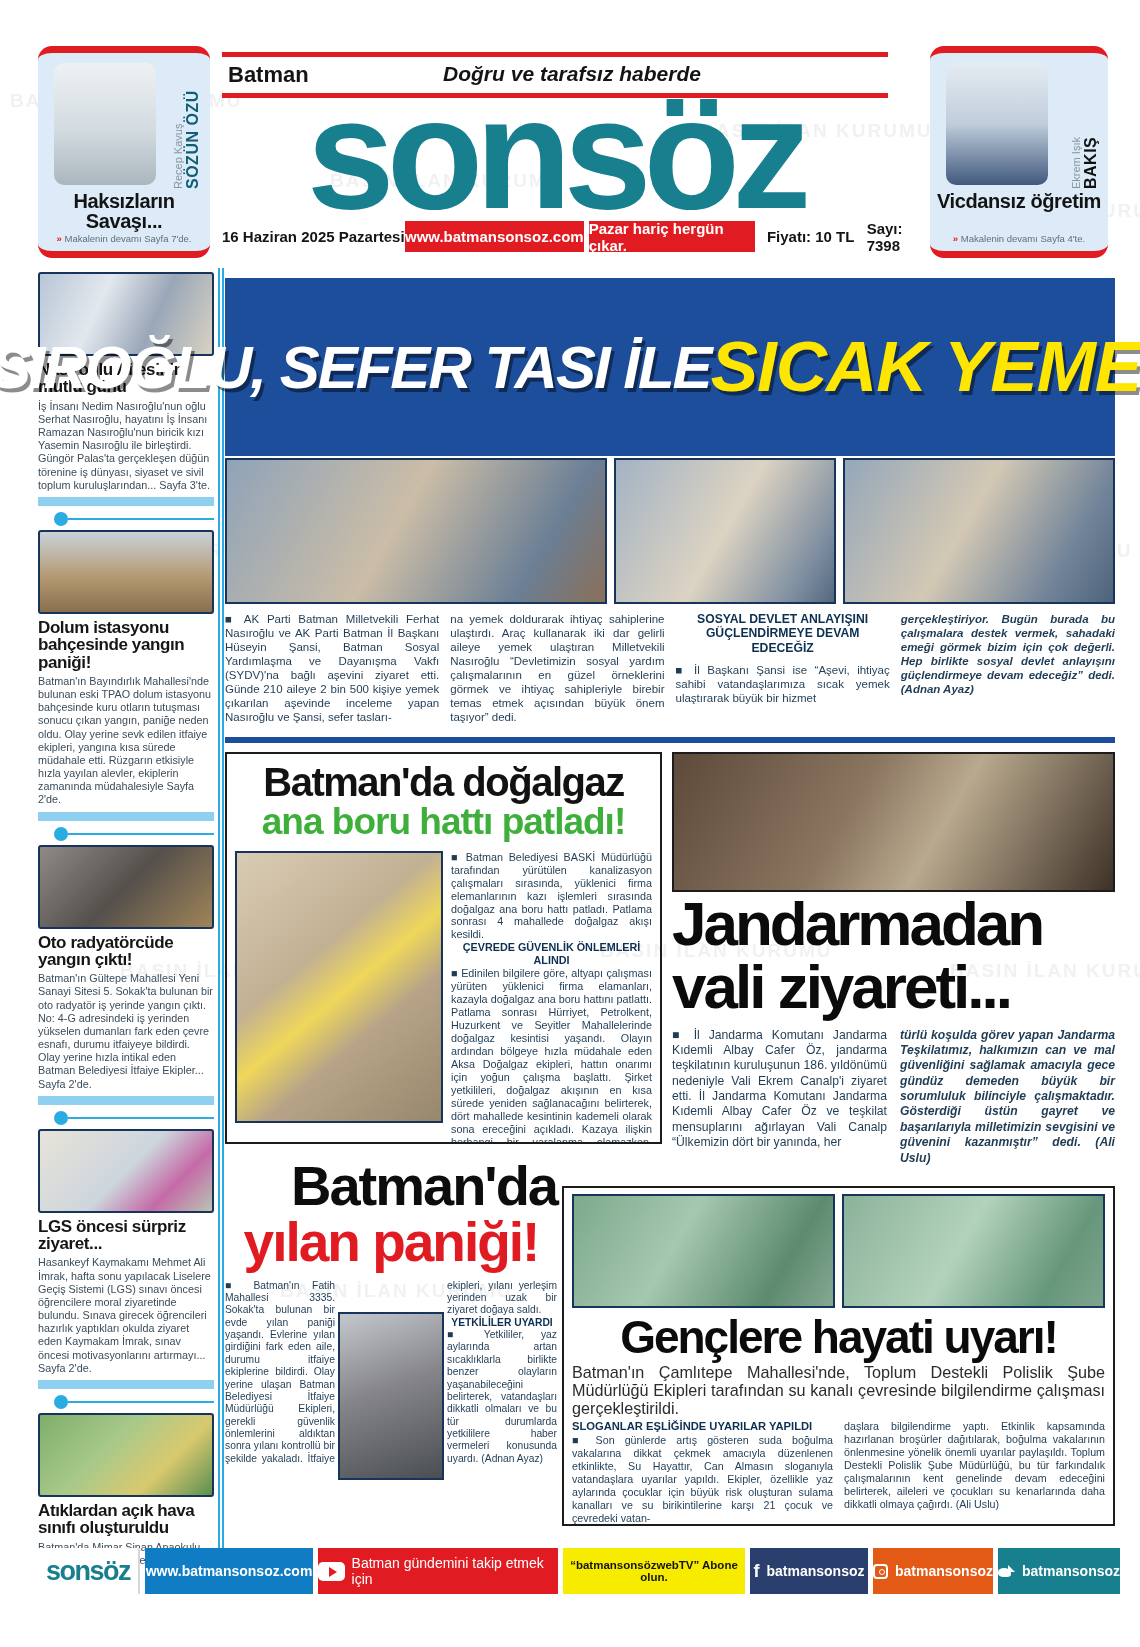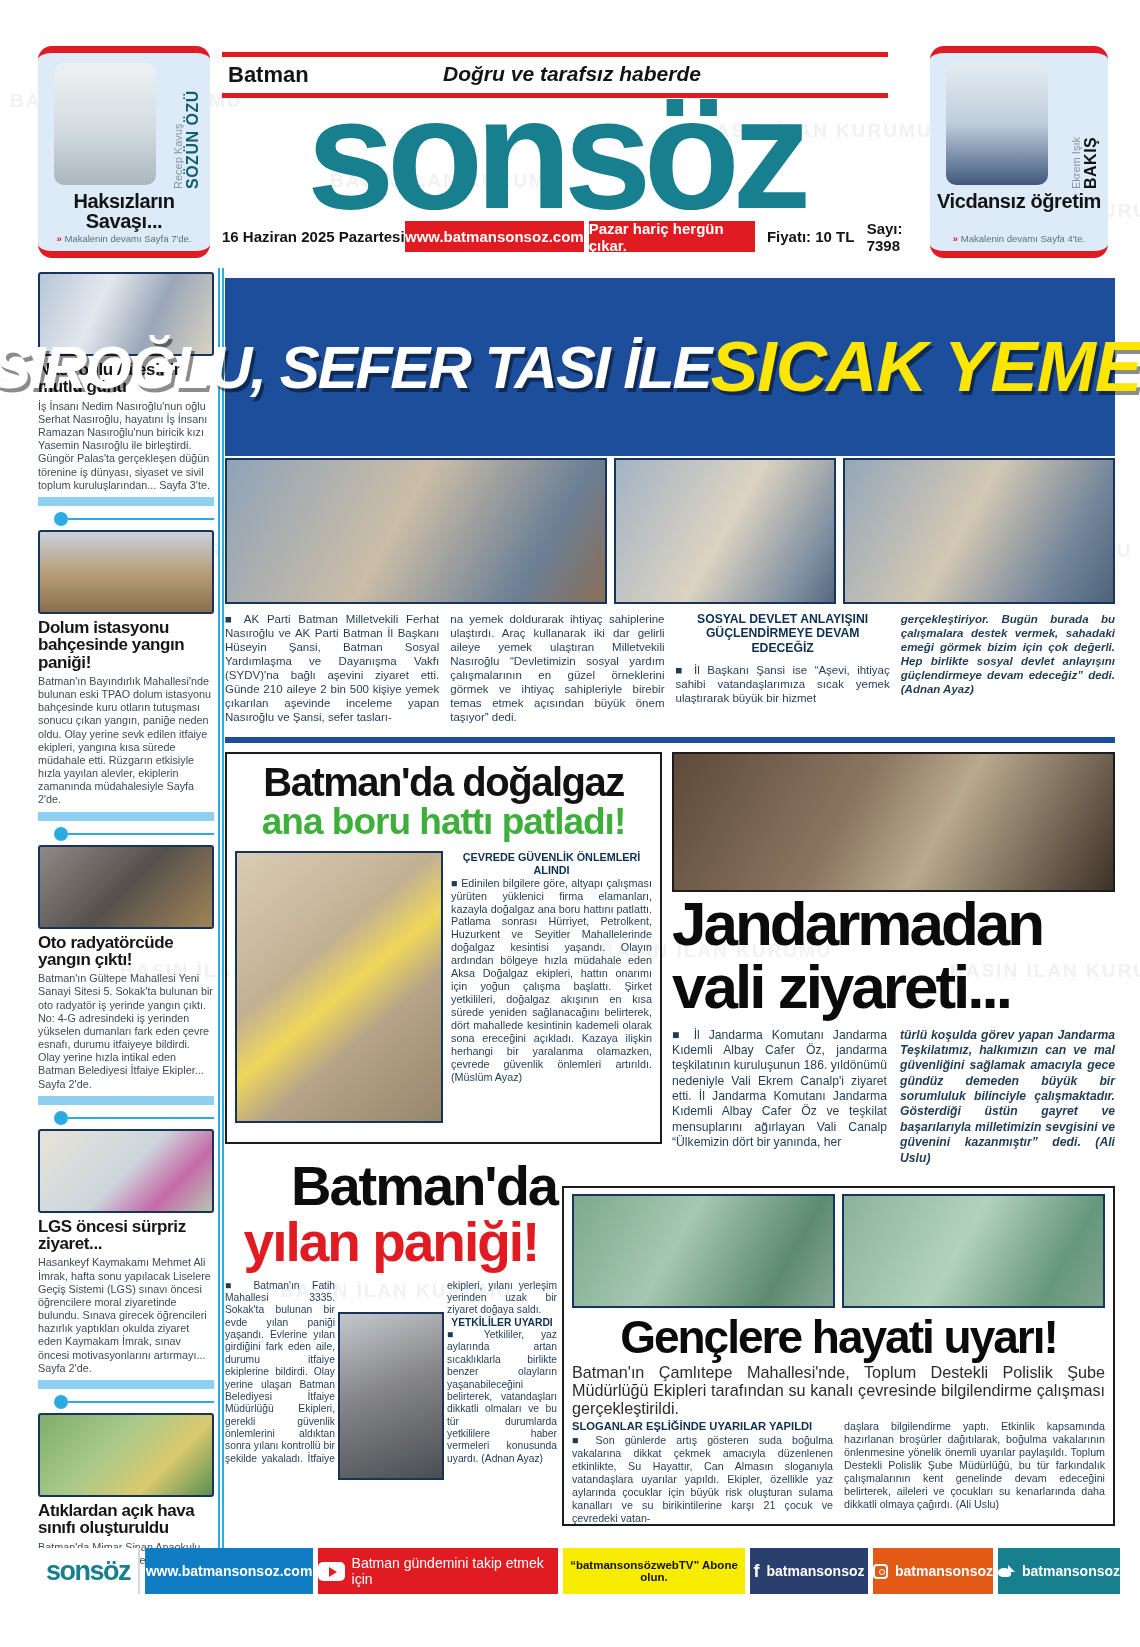--- a/index.html
+++ b/index.html
@@ -266,20 +266,21 @@
     <div class="lt-col quote">gerçekleştiriyor. Bugün burada bu çalışmalara destek vermek, sahadaki emeği görmek bizim için çok değerli. Hep birlikte sosyal devlet anlayışını güçlendirmeye devam edeceğiz” dedi. (Adnan Ayaz)</div>
   </div>
   <div class="divider-blue"></div>
 
   <div class="dg-box">
     <div class="dg-h1">Batman'da doğalgaz</div>
     <div class="dg-h2">ana boru hattı patladı!</div>
     <div class="dg-body">
       <div class="dg-photo photo g-dig"></div>
       <div class="dg-text">
+        <span>■ Batman Belediyesi BASKİ Müdürlüğü tarafından yürütülen kanalizasyon çalışmaları sırasında, yüklenici firma elemanlarının kazı işlemleri sırasında doğalgaz ana boru hattı patladı. Patlama sonrası 4 mahallede doğalgaz akışı kesildi.</span>
         <div class="sub">ÇEVREDE GÜVENLİK ÖNLEMLERİ ALINDI</div>
         <span>■ Edinilen bilgilere göre, altyapı çalışması yürüten yüklenici firma elamanları, kazayla doğalgaz ana boru hattını patlattı. Patlama sonrası Hürriyet, Petrolkent, Huzurkent ve Seyitler Mahallelerinde doğalgaz kesintisi yaşandı. Olayın ardından bölgeye hızla müdahale eden Aksa Doğalgaz ekipleri, hattın onarımı için yoğun çalışma başlattı. Şirket yetkilileri, doğalgaz akışının en kısa sürede yeniden sağlanacağını belirterek, dört mahallede kesintinin kademeli olarak sona ereceğini açıkladı. Kazaya ilişkin herhangi bir yaralanma olamazken, çevrede güvenlik önlemleri artırıldı. (Müslüm Ayaz)</span>
       </div>
     </div>
   </div>
 
   <div class="jd">
     <div class="jd-photo photo g-meeting"></div>
     <div class="jd-h">Jandarmadan</div>
     <div class="jd-h">vali ziyareti...</div>

